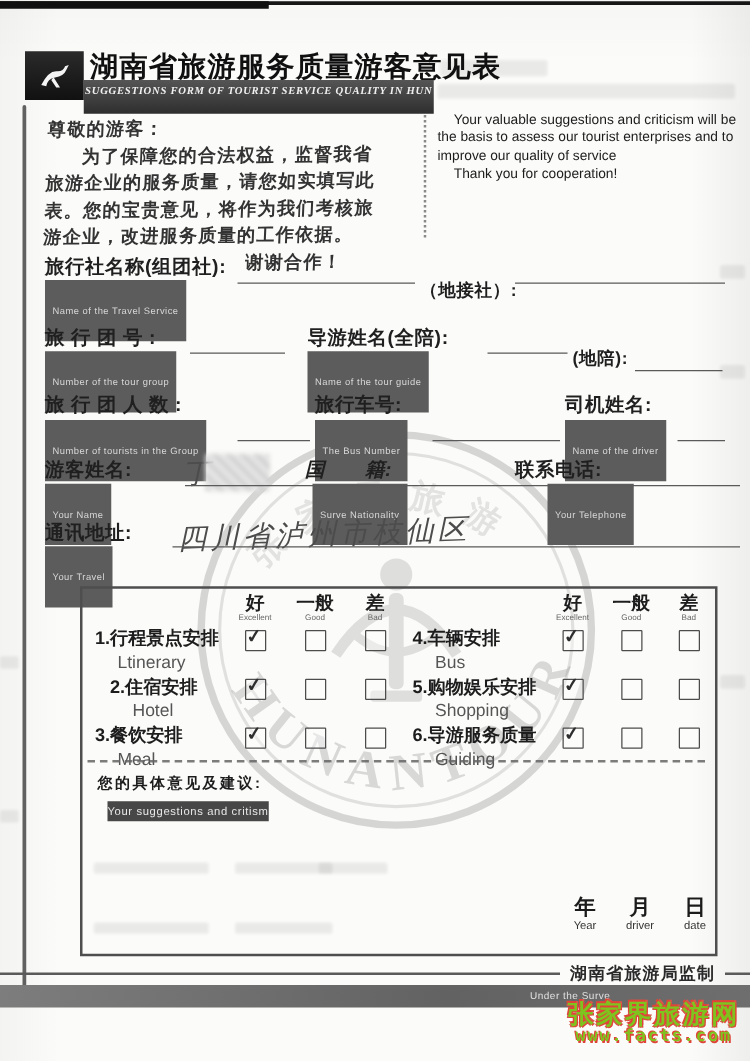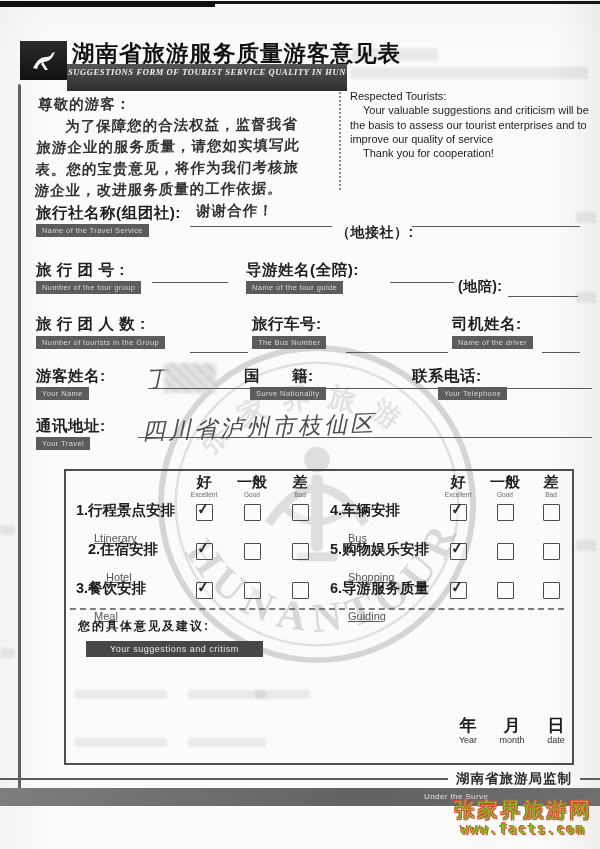--- a/index.html
+++ b/index.html
@@ -34,51 +34,51 @@
   .notice-cn .ind{text-indent:28px;}
   .notice-cn .close{text-align:right;padding-right:58px;}
   .dotted-div{left:339px;top:92px;height:98px;border-left:2px dotted #8a8a8a;}
   .notice-en{left:350px;top:89px;width:244px;font-size:11px;line-height:14.3px;color:#1c1c1c;}
   .notice-en p{margin:0;text-indent:13px;}
   .notice-en p.h{text-indent:0;}
   
   .flabel{position:absolute;font-weight:800;font-size:15.5px;color:#1f1f1f;letter-spacing:.5px;white-space:nowrap;}
   .flabel.sm{font-size:14px;}
   .fbar{position:absolute;background:#5c5c5c;color:#d8d8d8;font-size:7.5px;letter-spacing:.4px;
-    padding:2px 6px;white-space:nowrap;filter:blur(.25px);}
+    padding:20px 6px;white-space:nowrap;filter:blur(.25px);}
   .fline{position:absolute;border-bottom:1.5px solid #5a5a5a;}
   .hand{position:absolute;font-family:"DejaVu Serif",serif;font-style:italic;color:#4c4c4c;
     transform:rotate(-2deg);letter-spacing:3px;white-space:nowrap;}
   .redact{position:absolute;background:repeating-linear-gradient(45deg,#cfcfcf 0 4px,#e4e4e4 4px 8px);
     filter:blur(1.5px);opacity:.9;border-radius:2px;}
   
   .rate-box{left:64px;top:469px;width:506px;height:292px;border:2px solid #4e4e4e;}
   .rh{position:absolute;width:44px;text-align:center;}
   .rh .cn{font-size:15px;font-weight:800;color:#1d1d1d;}
   .rh .en{font-size:6.5px;color:#666;margin-top:-1px;}
   .rate-item{position:absolute;white-space:nowrap;}
   .rate-item .cn{font-size:14.5px;font-weight:800;color:#1d1d1d;}
-  .rate-item .en{font-size:11px;color:#555;padding-left:18px;margin-top:12px;text-decoration:underline;}
+  .rate-item .en{font-size:14px;color:#555;padding-left:18px;margin-top:1px;}
   .cbox{position:absolute;width:15px;height:15px;border:1.8px solid #4c4c4c;border-radius:1px;background:rgba(255,255,255,.4);}
   .cbox .tick{position:absolute;left:0px;top:-5px;font-size:15px;font-weight:700;color:#2e2e2e;transform:rotate(-6deg);}
   .dashes{left:70px;top:608px;width:494px;border-top:2px dashed #666;opacity:.85;}
   .sugg-label{left:78px;top:618px;font-size:12px;font-weight:800;letter-spacing:2px;color:#1d1d1d;}
-  .sugg-bar{left:86px;top:641px;background:#474747;color:#e8e8e8;font-size:9px;letter-spacing:.5px;padding:3px 24px;filter:blur(.25px);}
+  .sugg-bar{left:86px;top:641px;background:#474747;color:#e8e8e8;font-size:9px;letter-spacing:.5px;padding:3px 0;filter:blur(.25px);}
   .date-unit{position:absolute;width:44px;text-align:center;top:714px;}
   .date-unit .cn{font-size:17px;font-weight:800;color:#1b1b1b;}
   .date-unit .en{font-size:9px;color:#333;margin-top:-2px;}
   
   .issuer{left:0;right:0;top:770px;display:flex;align-items:center;gap:8px;position:absolute;}
   .issuer .ln{flex:1;height:2px;background:#5a5a5a;}
   .issuer .ln2{width:20px;height:2px;background:#5a5a5a;}
   .issuer .txt{font-size:13.5px;font-weight:800;color:#2a2a2a;letter-spacing:1px;}
   .band{left:0;top:788px;width:600px;height:18px;background:linear-gradient(90deg,#7d7d7d,#626262 60%,#6e6e6e);}
   .band .btxt{position:absolute;left:424px;top:4px;font-size:8px;color:rgba(255,255,255,.8);letter-spacing:.4px;white-space:nowrap;}
   .watermark{position:absolute;right:8px;top:799px;text-align:center;line-height:1.1;z-index:9;}
-  .wm1{font-family:"DejaVu Serif",serif;font-weight:400;font-size:21px;letter-spacing:2px;color:#7fc31f;
+  .wm1{font-family:"DejaVu Serif",serif;font-weight:700;font-size:21px;letter-spacing:2px;color:#7fc31f;
     text-shadow:1px 1px 0 #e04438,-1px -1px 0 #e04438,1px -1px 0 #d8564a,-1px 1px 0 #d8564a;}
   .wm2{font-family:"DejaVu Sans Mono",monospace;font-weight:800;font-size:13.5px;letter-spacing:1.5px;color:#7fc31f;
     text-shadow:1px 1px 0 #e04438,-1px -1px 0 #e04438;}
   .stamp{left:150px;top:341px;width:334px;height:330px;pointer-events:none;}
 </style>
 </head>
 <body>
 
 <div class="paper">
 
@@ -133,21 +133,20 @@
     <div>尊敬的游客：</div>
     <div class="ind">为了保障您的合法权益，监督我省</div>
     <div>旅游企业的服务质量，请您如实填写此</div>
     <div>表。您的宝贵意见，将作为我们考核旅</div>
     <div>游企业，改进服务质量的工作依据。</div>
     <div class="close">谢谢合作！</div>
   </div>
   <div class="abs dotted-div"></div>
 
   <div class="abs notice-en">
-    <p class="h">Respected Tourists:</p>
     <p>Your valuable suggestions and criticism will be the basis to assess our tourist enterprises and to improve our quality of service</p>
     <p>Thank you for cooperation!</p>
   </div>
 
   <div class="flabel" style="left:36px;top:203px;">旅行社名称(组团社):</div>
   <div class="fbar" style="left:36px;top:224px;">Name of the Travel Service</div>
   <div class="fline" style="left:190px;top:226px;width:142px;"></div>
   <div class="flabel sm" style="left:336px;top:224px;">（地接社）:</div>
   <div class="fline" style="left:412px;top:226px;width:168px;"></div>
 
@@ -167,21 +166,21 @@
   <div class="fbar" style="left:252px;top:336px;">The Bus Number</div>
   <div class="fline" style="left:346px;top:352px;width:102px;"></div>
   <div class="flabel" style="left:452px;top:314px;">司机姓名:</div>
   <div class="fbar" style="left:452px;top:336px;">Name of the driver</div>
   <div class="fline" style="left:542px;top:352px;width:38px;"></div>
 
   <div class="flabel" style="left:36px;top:366px;">游客姓名:</div>
   <div class="fbar" style="left:36px;top:387px;">Your Name</div>
   <div class="hand" style="left:146px;top:364px;font-size:22px;">丁</div>
   <div class="redact" style="left:164px;top:363px;width:52px;height:30px;"></div>
-  <div class="flabel" style="left:244px;top:366px;">国　　籍:</div>
+  <div class="flabel" style="left:244px;top:366px;font-style:italic;">国　　籍:</div>
   <div class="fbar" style="left:250px;top:387px;">Surve Nationality</div>
   <div class="flabel" style="left:412px;top:366px;">联系电话:</div>
   <div class="fbar" style="left:438px;top:387px;">Your Telephone</div>
   <div class="fline" style="left:148px;top:388px;width:444px;"></div>
 
   <div class="flabel" style="left:36px;top:416px;">通讯地址:</div>
   <div class="fbar" style="left:36px;top:437px;">Your Travel</div>
   <div class="hand" style="left:142px;top:412px;font-size:23px;">四川省泸州市枝仙区</div>
   <div class="fline" style="left:138px;top:437px;width:454px;"></div>
 
@@ -276,21 +275,21 @@
   <div class="abs dashes"></div>
   <div class="abs sugg-label">您的具体意见及建议:</div>
   <div class="abs sugg-bar">Your suggestions and critism</div>
 
   <div class="date-unit" style="left:446px;">
     <div class="cn">年</div>
     <div class="en">Year</div>
   </div>
   <div class="date-unit" style="left:490px;">
     <div class="cn">月</div>
-    <div class="en">month</div>
+    <div class="en">driver</div>
   </div>
   <div class="date-unit" style="left:534px;">
     <div class="cn">日</div>
     <div class="en">date</div>
   </div>
 
   <div class="issuer">
     <span class="ln"></span>
     <span class="txt">湖南省旅游局监制</span>
     <span class="ln2"></span>

